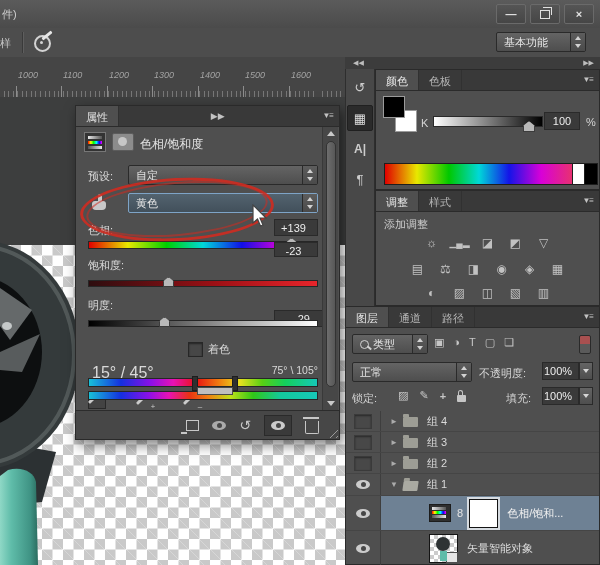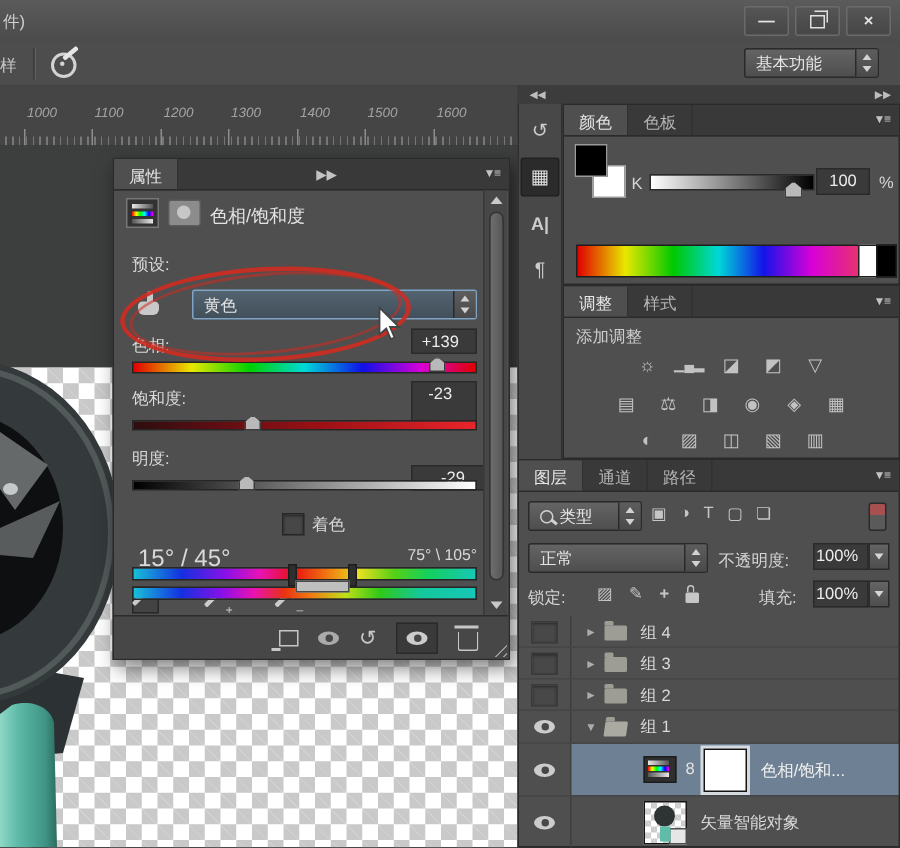--- a/index.html
+++ b/index.html
@@ -213,35 +213,39 @@
       <span class="pmenu" style="font-size:9px;letter-spacing:0">▶▶</span>
       <span class="pmenu">▼≡</span>
     </div>
     <div style="position:relative;height:32px">
       <span class="hdr-hue-badge"></span>
       <span class="maskbadge"></span>
       <span class="abs" style="left:64px;top:9px;font-size:12px;color:#e2e2e2">色相/饱和度</span>
     </div>
 
     <span class="label abs" style="left:12px;top:63px">预设:</span>
+    <div class="dd abs" style="left:52px;top:59px;width:190px;height:20px">
+      <span>自定</span>
+      <span class="spin"></span>
+    </div>
 
     <span class="hand"></span>
     <div class="dd abs" style="left:52px;top:87px;width:190px;height:20px;border-color:#7ea4c7;background:linear-gradient(#53636f,#42505b)">
       <span>黄色</span>
       <span class="spin"></span>
     </div>
 
     <span class="label abs" style="left:12px;top:117px">色相:</span>
     <div class="valuebox abs" style="left:198px;top:113px;width:44px;height:17px">
       <span>+139</span></div>
     <div class="bar abs" style="left:12px;top:135px;width:230px;height:8px;background:linear-gradient(to right,#e00000,#e8e800 17%,#00d000 34%,#00d8d8 50%,#1010e8 67%,#d800d8 84%,#e00000)"></div>
     <div class="slider-handle" style="left:210px;top:132px"></div>
 
     <span class="label abs" style="left:12px;top:152px">饱和度:</span>
-    <div class="valuebox abs" style="left:198px;top:148px;width:44px;height:29px">
+    <div class="valuebox abs" style="left:198px;top:136px;width:44px;height:15px">
       <span>-23</span></div>
     <div class="bar abs" style="left:12px;top:174px;width:230px;height:7px;background:linear-gradient(to right,#2d0d0f,#9c1015 55%,#e8252b)"></div>
     <div class="slider-handle" style="left:87px;top:171px"></div>
 
     <span class="label abs" style="left:12px;top:192px">明度:</span>
     <div class="valuebox abs" style="left:198px;top:204px;width:61px;height:17px">
       <span>-29</span></div>
     <div class="bar abs" style="left:12px;top:214px;width:230px;height:7px;background:linear-gradient(to right,#000,#fff)"></div>
     <div class="slider-handle" style="left:83px;top:211px"></div>
 

